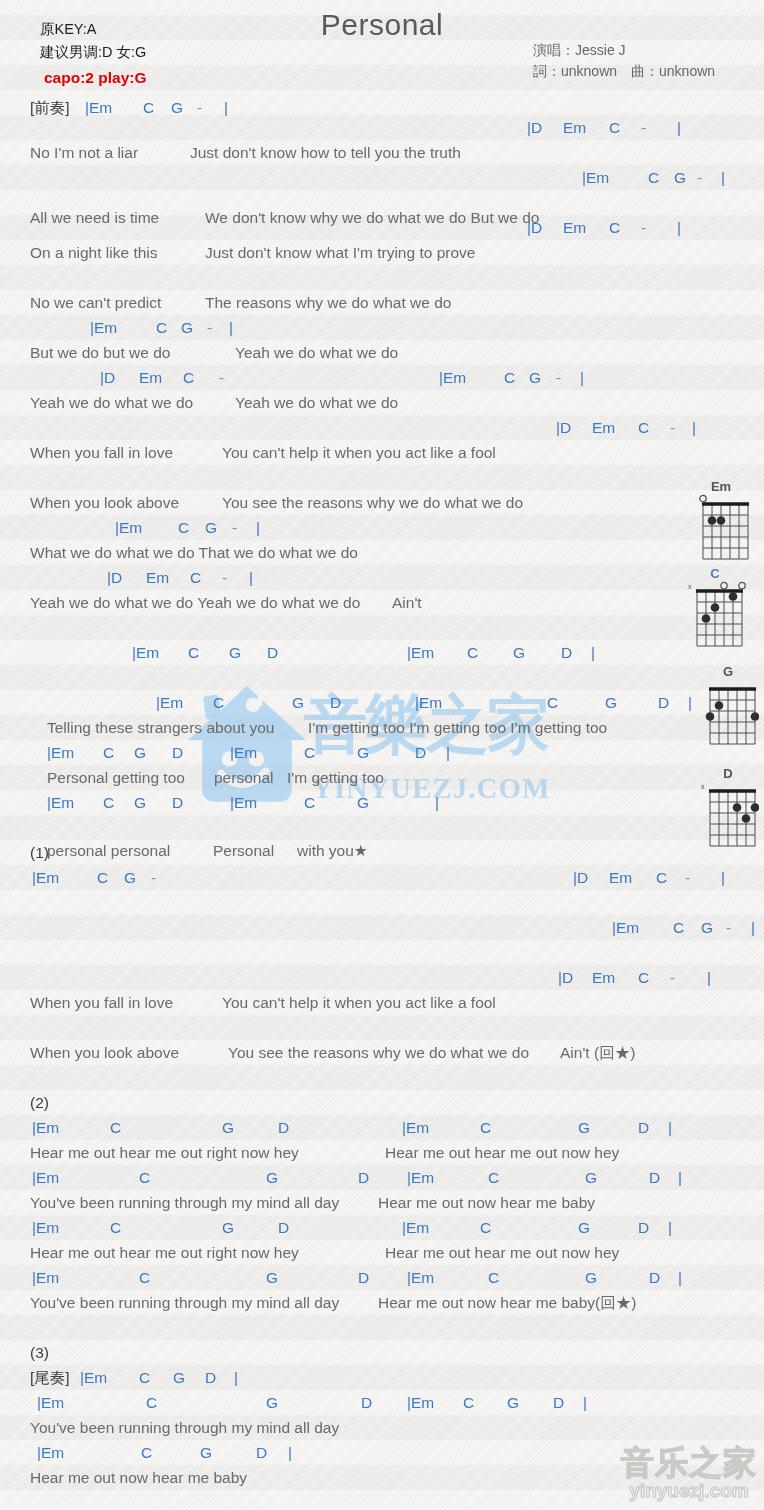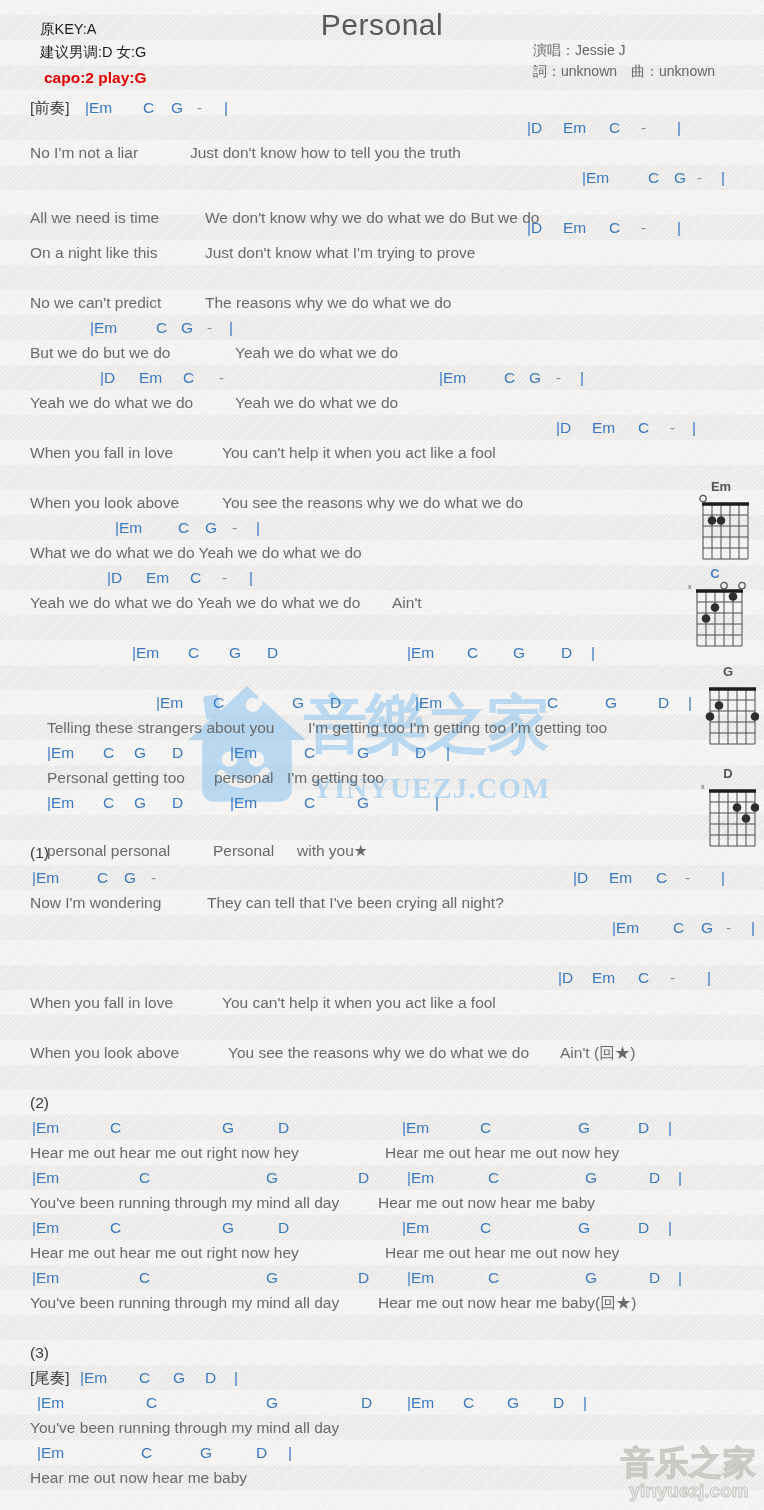--- a/index.html
+++ b/index.html
@@ -162,21 +162,21 @@
         <span class="seg l" style="left: 222px;">You see the reasons why we do what we do</span>
       </div>
       <div class="row" style="top: 515px;">
         <span class="seg c" style="left: 115px;">|Em</span>
         <span class="seg c" style="left: 178px;">C</span>
         <span class="seg c" style="left: 205px;">G</span>
         <span class="seg d" style="left: 232px;">-</span>
         <span class="seg c" style="left: 256px;">|</span>
       </div>
       <div class="row" style="top: 540px;">
-        <span class="seg l" style="left: 30px;">What we do what we do Yeah we do what we do</span>
+        <span class="seg l" style="left: 30px;">What we do what we do That we do what we do</span>
       </div>
       <div class="row" style="top: 565px;">
         <span class="seg c" style="left: 107px;">|D</span>
         <span class="seg c" style="left: 146px;">Em</span>
         <span class="seg c" style="left: 190px;">C</span>
         <span class="seg d" style="left: 222px;">-</span>
         <span class="seg c" style="left: 249px;">|</span>
       </div>
       <div class="row" style="top: 590px;">
         <span class="seg l" style="left: 30px;">Yeah we do what we do Yeah we do what we do</span>
@@ -245,24 +245,20 @@
       <div class="row" style="top: 865px;">
         <span class="seg c" style="left: 32px;">|Em</span>
         <span class="seg c" style="left: 97px;">C</span>
         <span class="seg c" style="left: 124px;">G</span>
         <span class="seg d" style="left: 151px;">-</span>
         <span class="seg c" style="left: 573px;">|D</span>
         <span class="seg c" style="left: 609px;">Em</span>
         <span class="seg c" style="left: 656px;">C</span>
         <span class="seg d" style="left: 685px;">-</span>
         <span class="seg c" style="left: 721px;">|</span>
-      </div>
-      <div class="row" style="top: 890px;">
-        <span class="seg l" style="left: 30px;">Now I'm wondering</span>
-        <span class="seg l" style="left: 207px;">They can tell that I've been crying all night?</span>
       </div>
       <div class="row" style="top: 915px;">
         <span class="seg c" style="left: 612px;">|Em</span>
         <span class="seg c" style="left: 673px;">C</span>
         <span class="seg c" style="left: 701px;">G</span>
         <span class="seg d" style="left: 726px;">-</span>
         <span class="seg c" style="left: 751px;">|</span>
       </div>
       <div class="row" style="top: 965px;">
         <span class="seg c" style="left: 558px;">|D</span>

